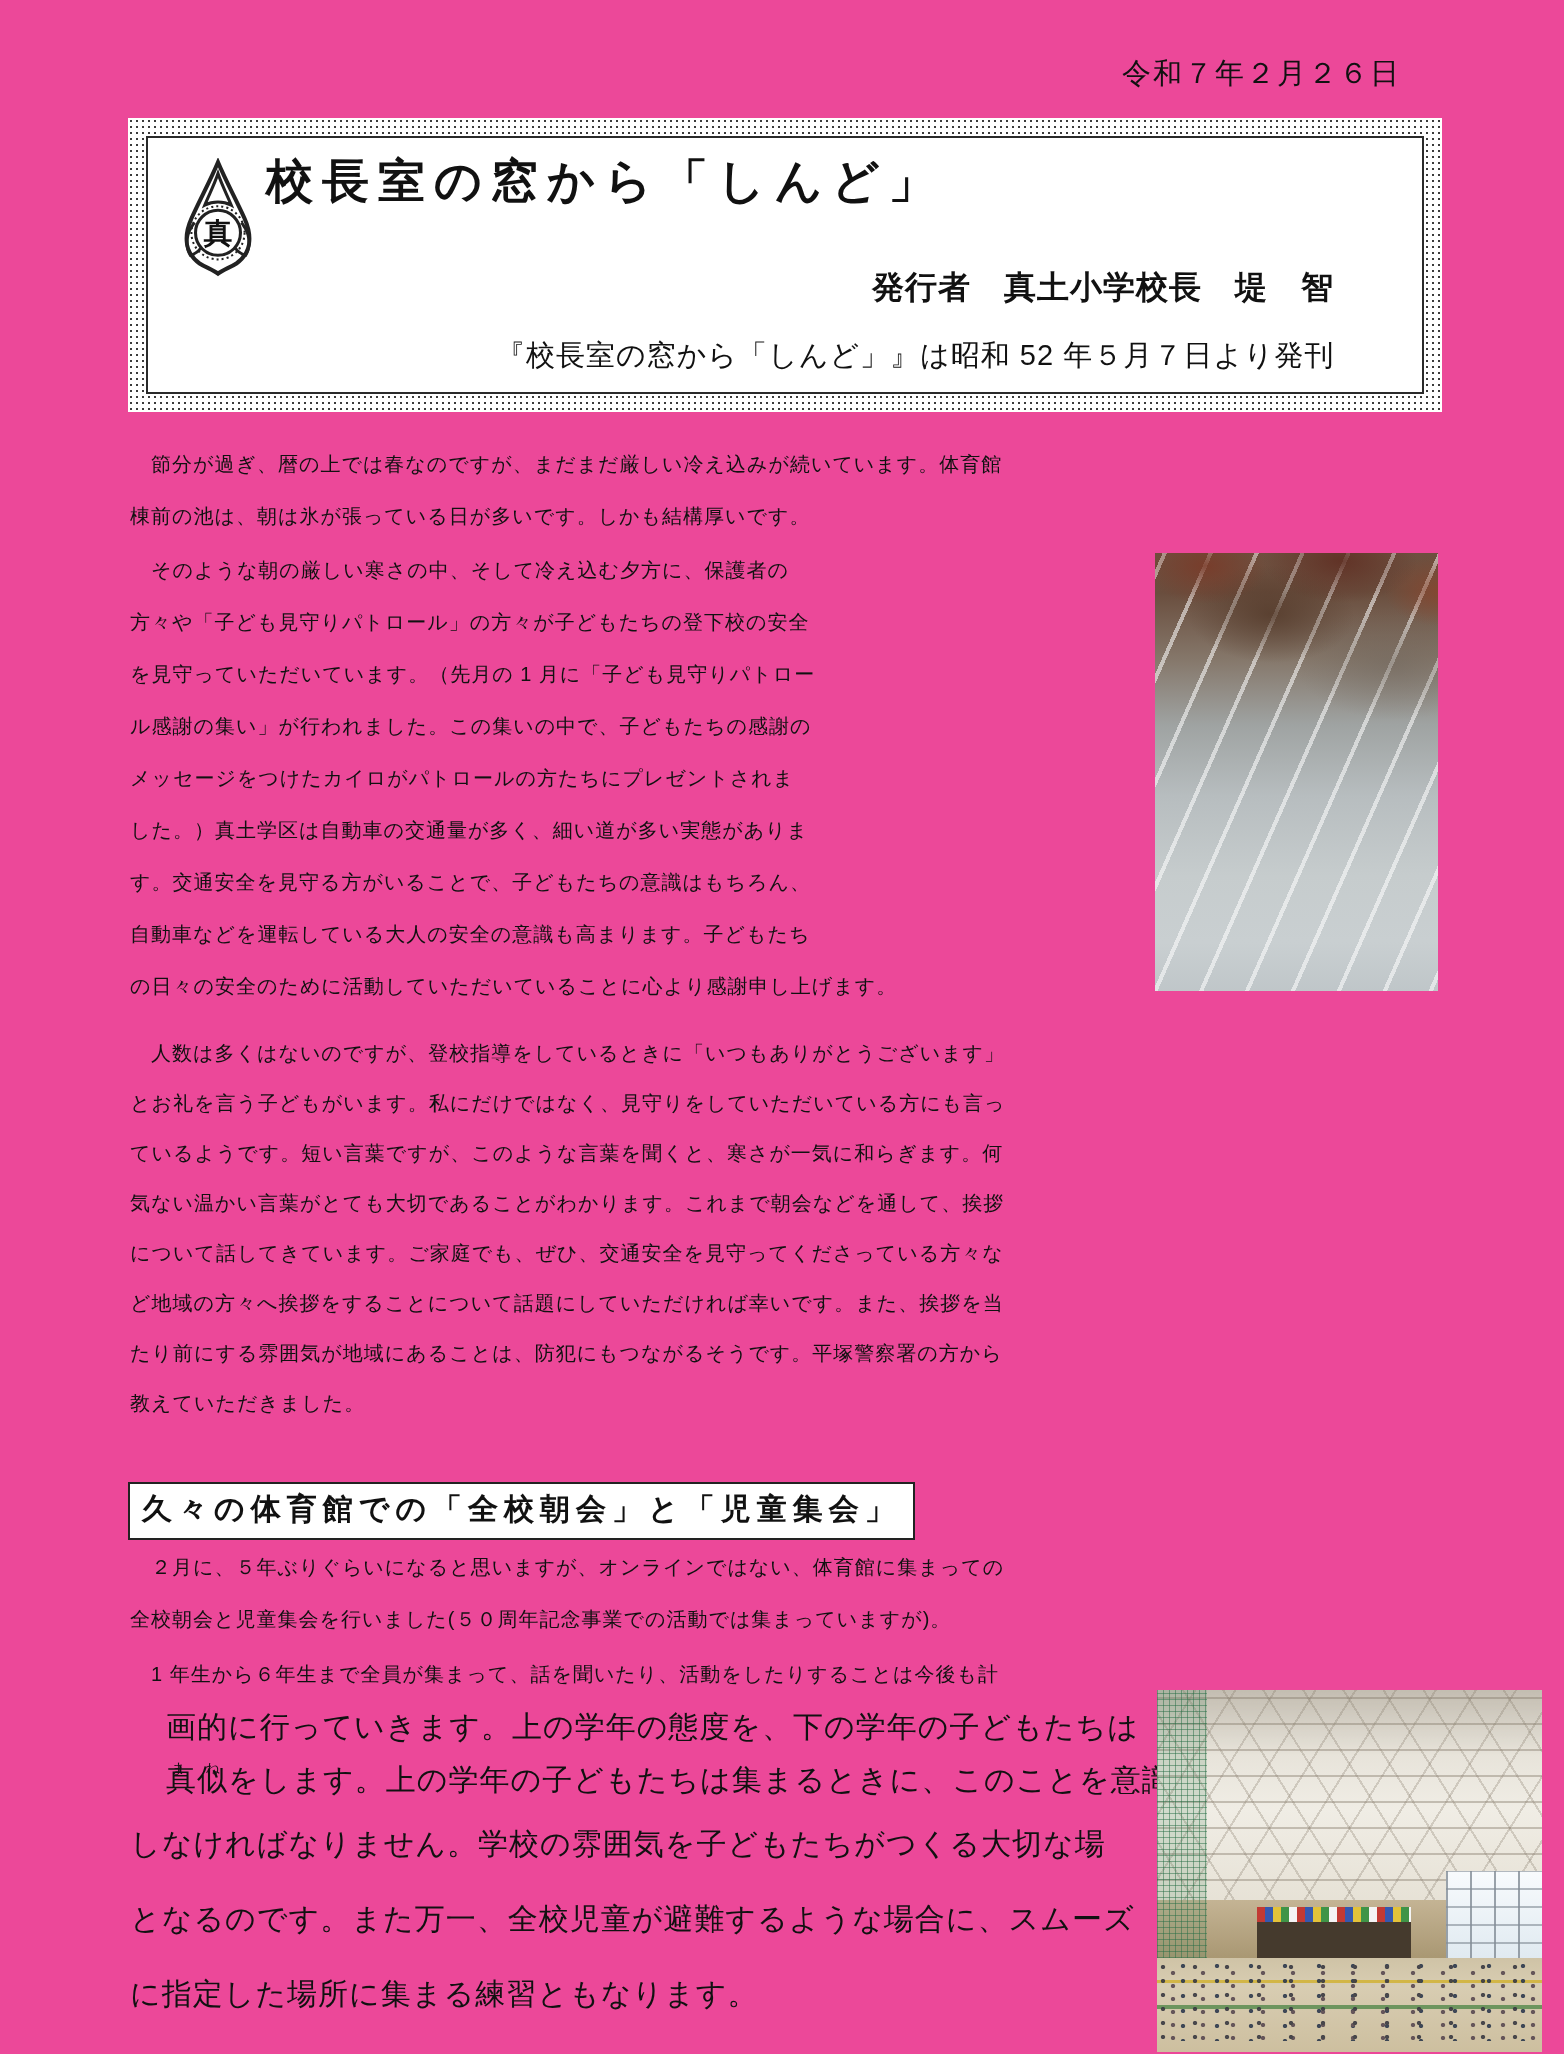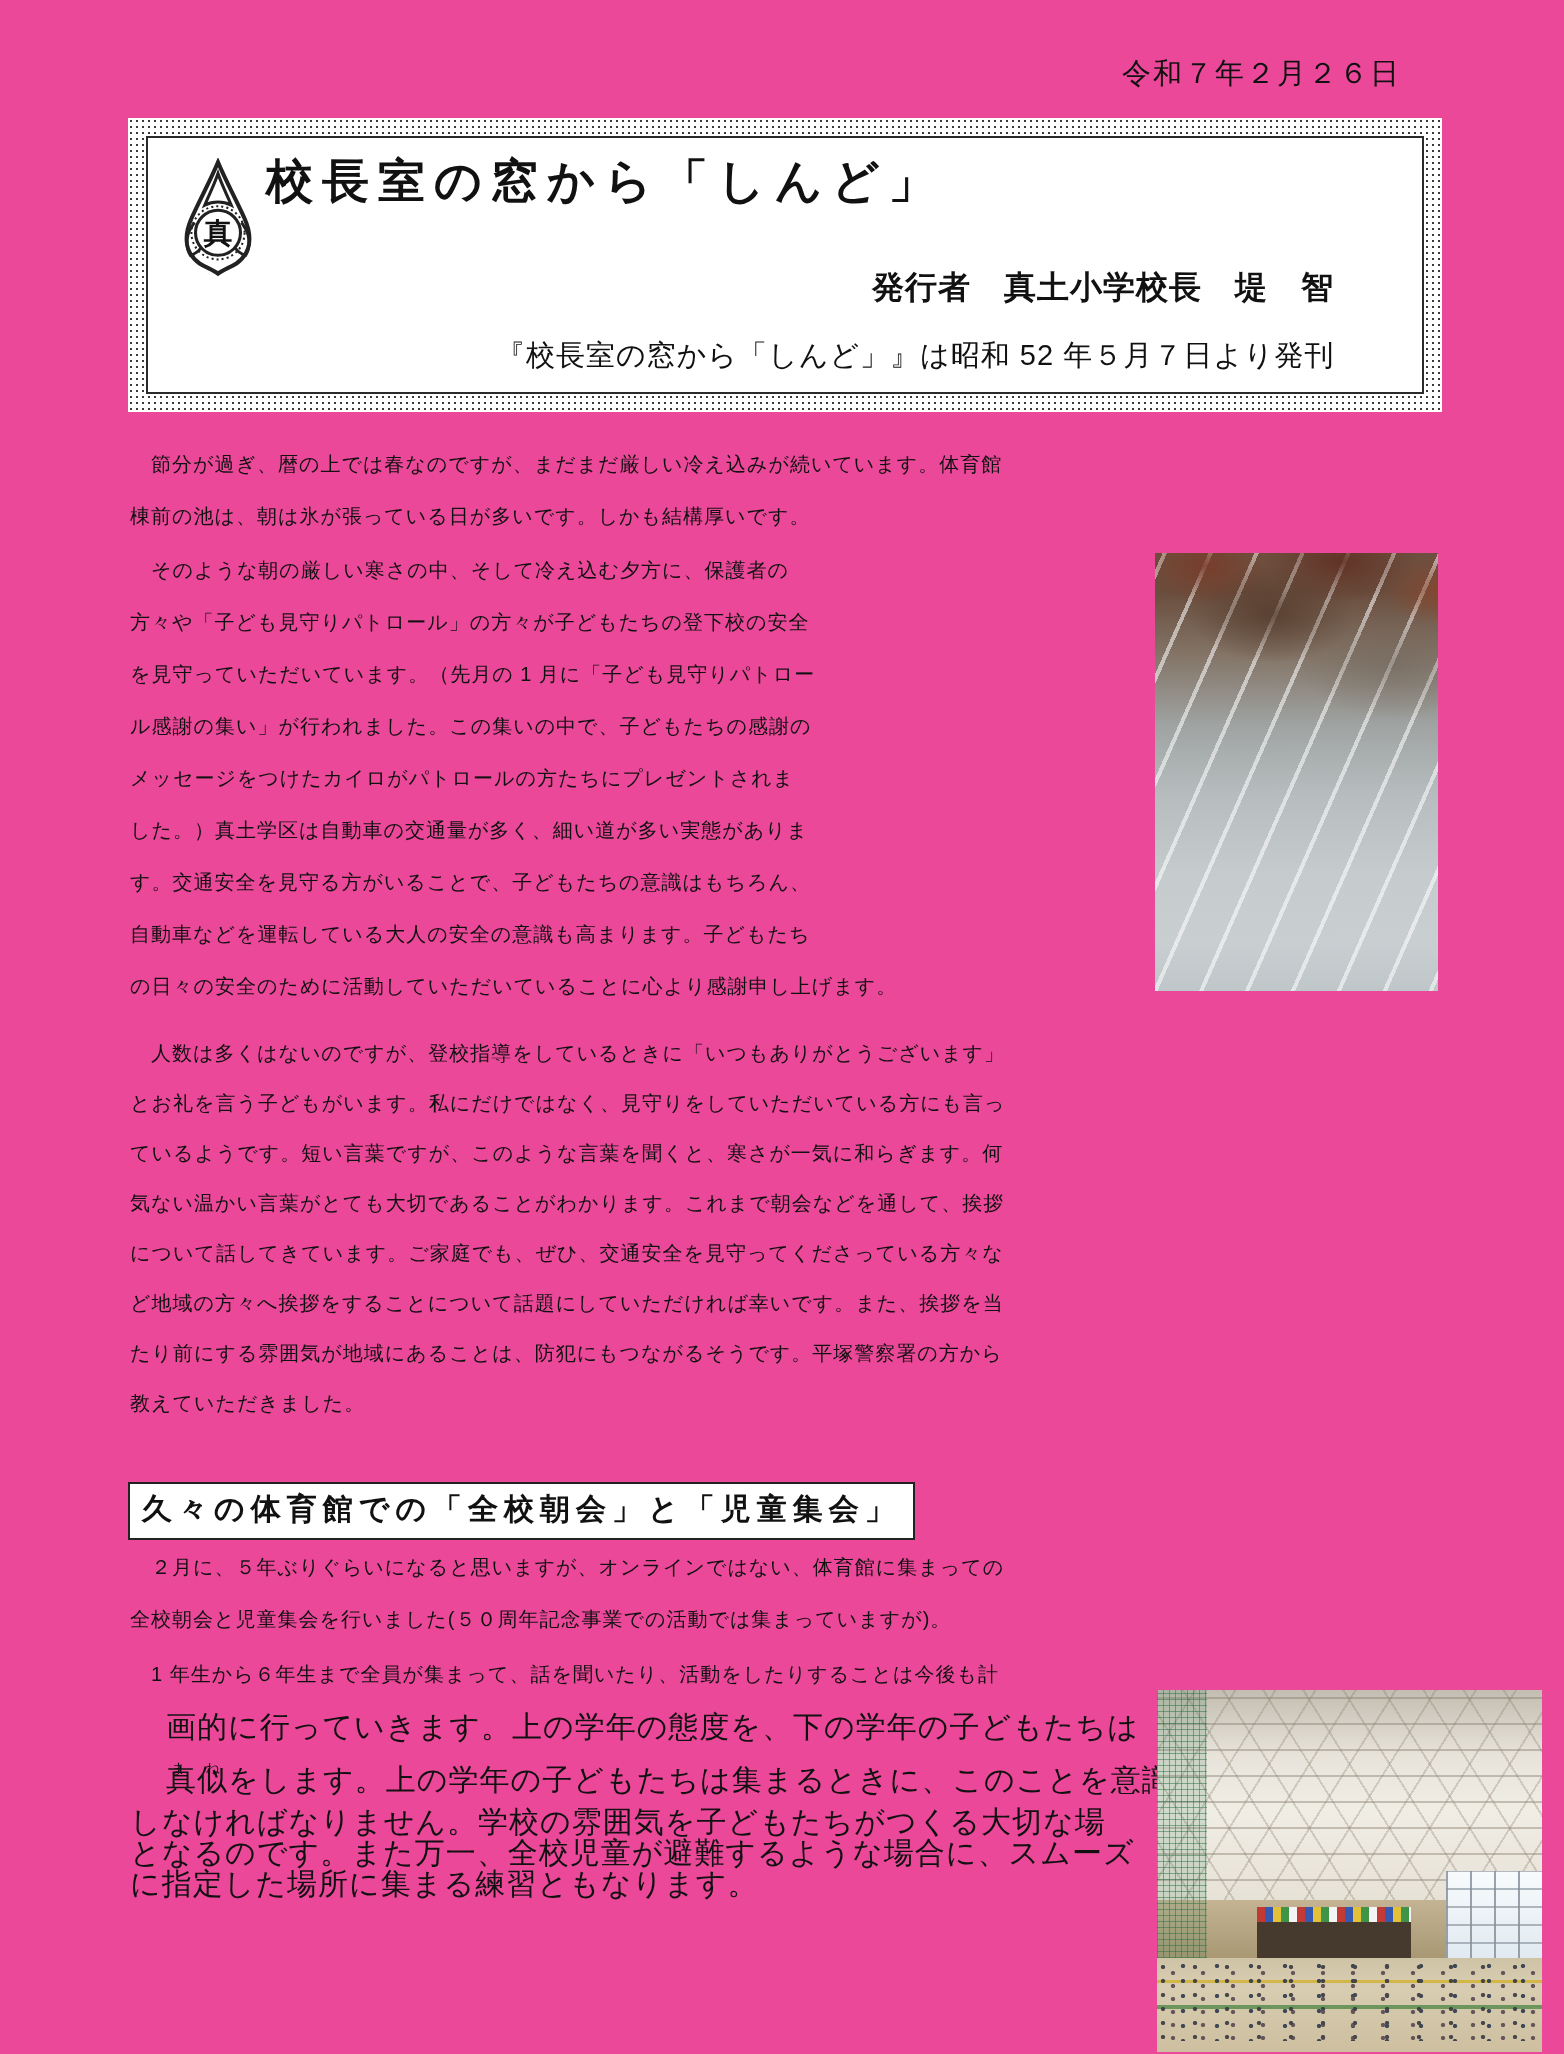--- a/index.html
+++ b/index.html
@@ -48,21 +48,21 @@
   .s2first  { left:130px; top:1648px; width:1330px; }
 
   .heading-box {
     position:absolute; left:128px; top:1482px; border:2px solid #222;
     padding:5px 12px 8px 12px; font-size:30px; font-weight:bold;
     letter-spacing:6px; background:#fff; white-space:nowrap;
   }
 
   .s2narrow { position:absolute; left:130px; top:1700px; width:1035px; font-size:30px; letter-spacing:1px; }
   .s2line   { height:53px; line-height:53px; white-space:nowrap;margin-left:36px; }
-  .s2tail   { white-space:pre-line; line-height:31px; font-size:30px; }
+  .s2tail   { white-space:pre-line; line-height:75px; font-size:30px; }
   .rubywrap { position:relative; display:inline-block; line-height:53px; }
   .rt {
     position:absolute; left:0; top:8px; width:100%; text-align:center;
     font-size:14px; line-height:14px; letter-spacing:3px;
   }
 
   
   .photo-ice {
     position:absolute; left:1155px; top:553px; width:283px; height:438px;
     background:#fff; overflow:hidden;

